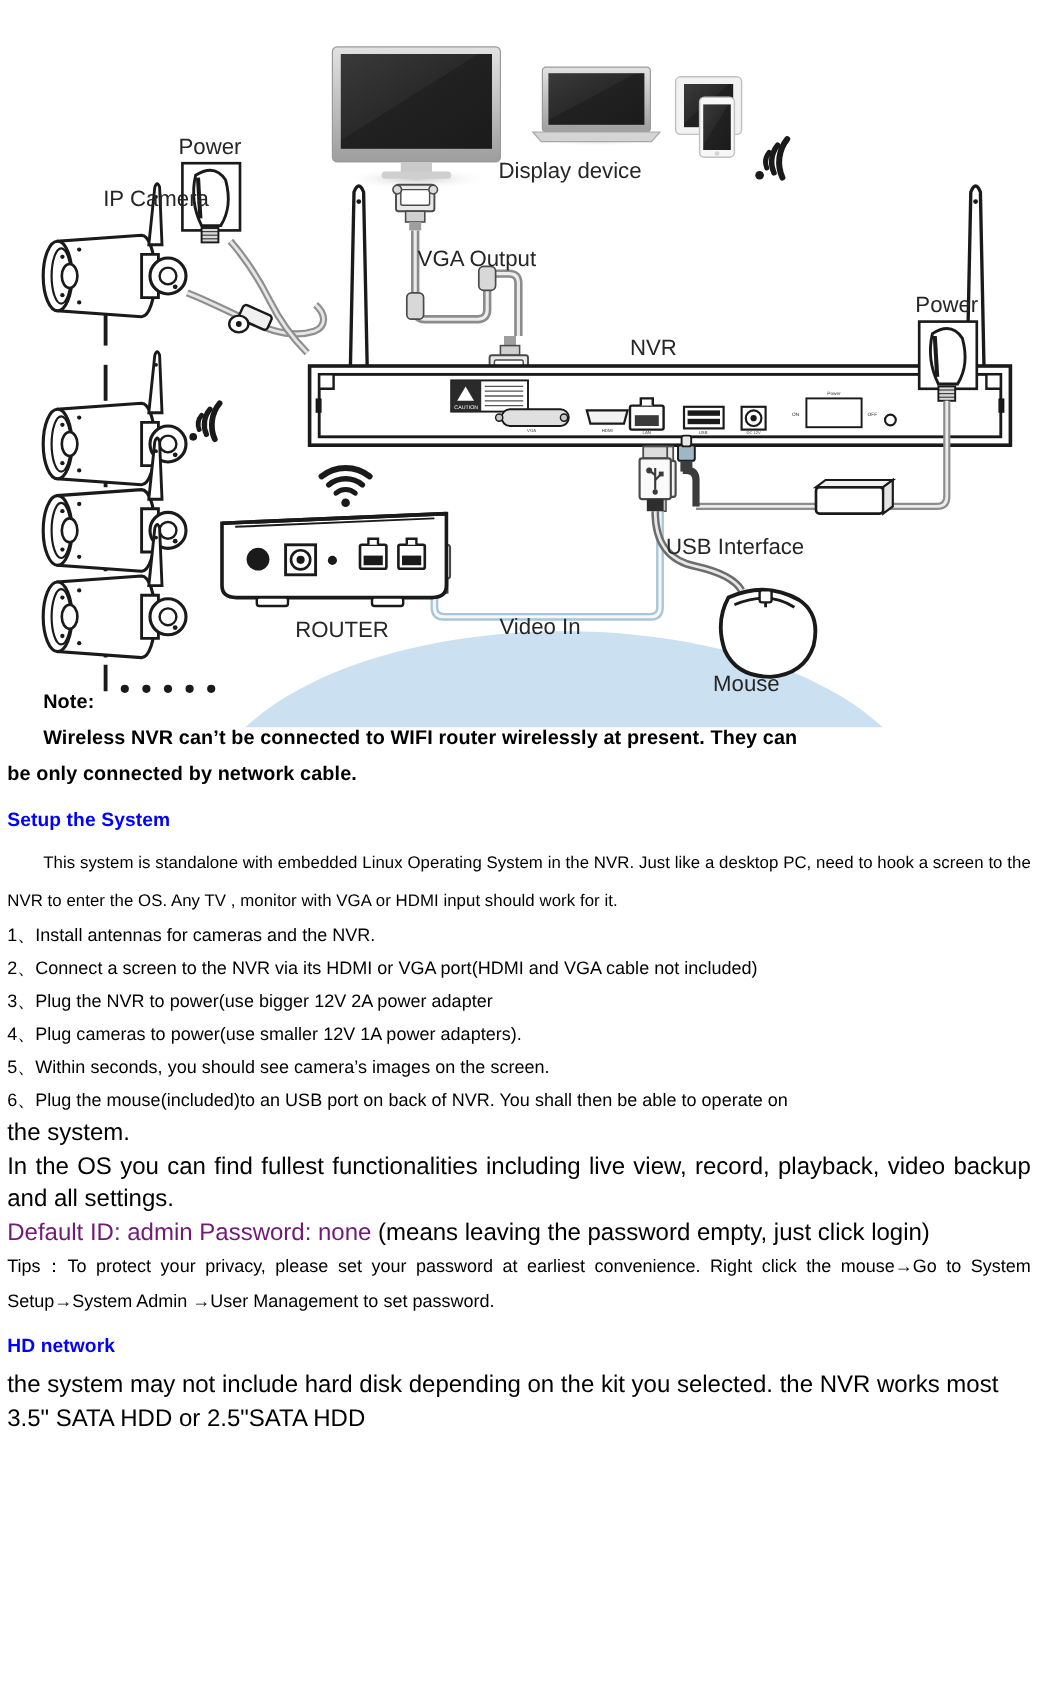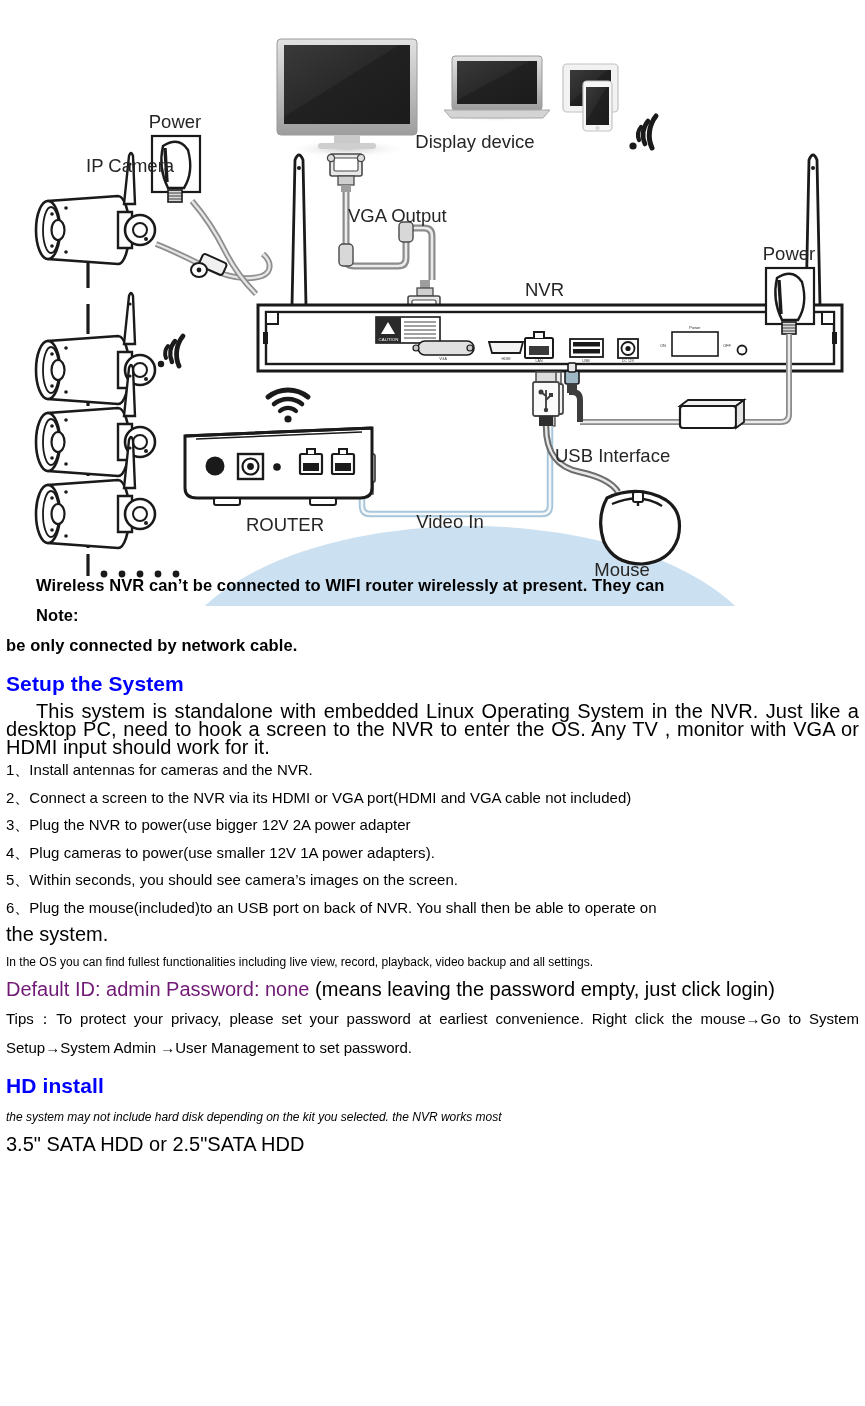--- a/index.html
+++ b/index.html
@@ -13,38 +13,38 @@
 
   
   #textbody{position:absolute;left:0;top:570px;width:865px;}
   .blk{padding:0 6px;}
   .note-l{
     font-weight:bold;font-size:16.5px;line-height:30px;
     letter-spacing:.1px;
   }
   .note-ind{padding-left:30px;}
   h2.sec{
-    color:#0000FF;font-size:21px;font-weight:bold;margin:10px 0 4px 0;
+    color:#0000FF;font-size:16px;font-weight:bold;margin:10px 0 4px 0;
     line-height:28px;letter-spacing:.1px;
   }
   .para{
-    font-size:20px;line-height:18px;text-align:justify;
+    font-size:14px;line-height:32px;text-align:justify;
     text-align-last:left;letter-spacing:.05px;
   }
   .para.first{text-indent:30px;}
   .step{
     font-size:15px;line-height:27.5px;letter-spacing:.02px;
     white-space:nowrap;
   }
   .step .num{letter-spacing:0;}
   .red{color:#701a75;}
   .plain{font-size:20px;line-height:27.5px;}
   .tip{font-size:15px;line-height:29px;text-align:justify;text-align-last:left;}
-  .hdblk{font-size:12px;line-height:27.5px;text-align:justify;text-align-last:left;}
-  .nowrapline{white-space:nowrap;font-style:italic;}
+  .hdblk{font-size:20px;line-height:27.5px;text-align:justify;text-align-last:left;}
+  .nowrapline{white-space:nowrap;}
   .arrow{font-size:15px;}
 </style>
 </head>
 <body>
 
 <div id="diagram">
 <svg viewBox="0 0 865 570" xmlns="http://www.w3.org/2000/svg">
   <defs>
     <linearGradient id="scrGrad" x1="0" y1="0" x2="1" y2="1">
       <stop offset="0%" stop-color="#3a3a3a"></stop>
@@ -422,22 +422,22 @@
   </g>
   <text x="622" y="540" font-size="18.5" fill="#262626" text-anchor="middle" font-family="Liberation Sans, sans-serif">Mouse</text>
   <text x="555" y="426" font-size="18.5" fill="#262626" font-family="Liberation Sans, sans-serif">USB Interface</text>
 
 </svg>
 </div>
 
 <div id="textbody">
 
   <div class="blk">
+    <div class="note-l note-ind">Note:</div>
     <div class="note-l note-ind">Wireless NVR can’t be connected to WIFI router wirelessly at present. They can</div>
-    <div class="note-l note-ind">Note:</div>
     <div class="note-l">be only connected by network cable.</div>
   </div>
 
   <h2 class="sec blk">Setup the System</h2>
 
   <div class="blk">
     <p class="para first" style="margin:0;">This system is standalone with embedded Linux Operating System in the NVR. Just like a desktop PC, need to hook a screen to the NVR to enter the OS. Any TV , monitor with VGA or HDMI input should work for it.</p>
 
     <div>
       <div class="step"><span class="num">1、</span><span>Install antennas for cameras and the NVR.</span></div>
@@ -449,20 +449,20 @@
       <div class="plain">the system.</div>
     </div>
 
     <p class="hdblk" style="margin:0;">In the OS you can find fullest functionalities including live view, record, playback, video backup and all settings.</p>
 
     <div class="plain"><span class="red">Default ID: admin Password: none</span><span> (means leaving the password empty, just click login)</span></div>
 
     <p class="tip" style="margin:0;"><span>Tips：</span><span>To protect your privacy, please set your password at earliest convenience. Right click the mouse</span><span class="arrow">→</span><span>Go to System Setup</span><span class="arrow">→</span><span>System Admin </span><span class="arrow">→</span><span>User Management to set password.</span></p>
   </div>
 
-  <h2 class="sec blk">HD install</h2>
+  <h2 class="sec blk">HD network</h2>
 
   <div class="blk">
     <div class="hdblk nowrapline">the system may not include hard disk depending on the kit you selected. the NVR works most</div>
     <div class="plain">3.5" SATA HDD or 2.5"SATA HDD</div>
   </div>
 
 </div>
 
 </body></html>

